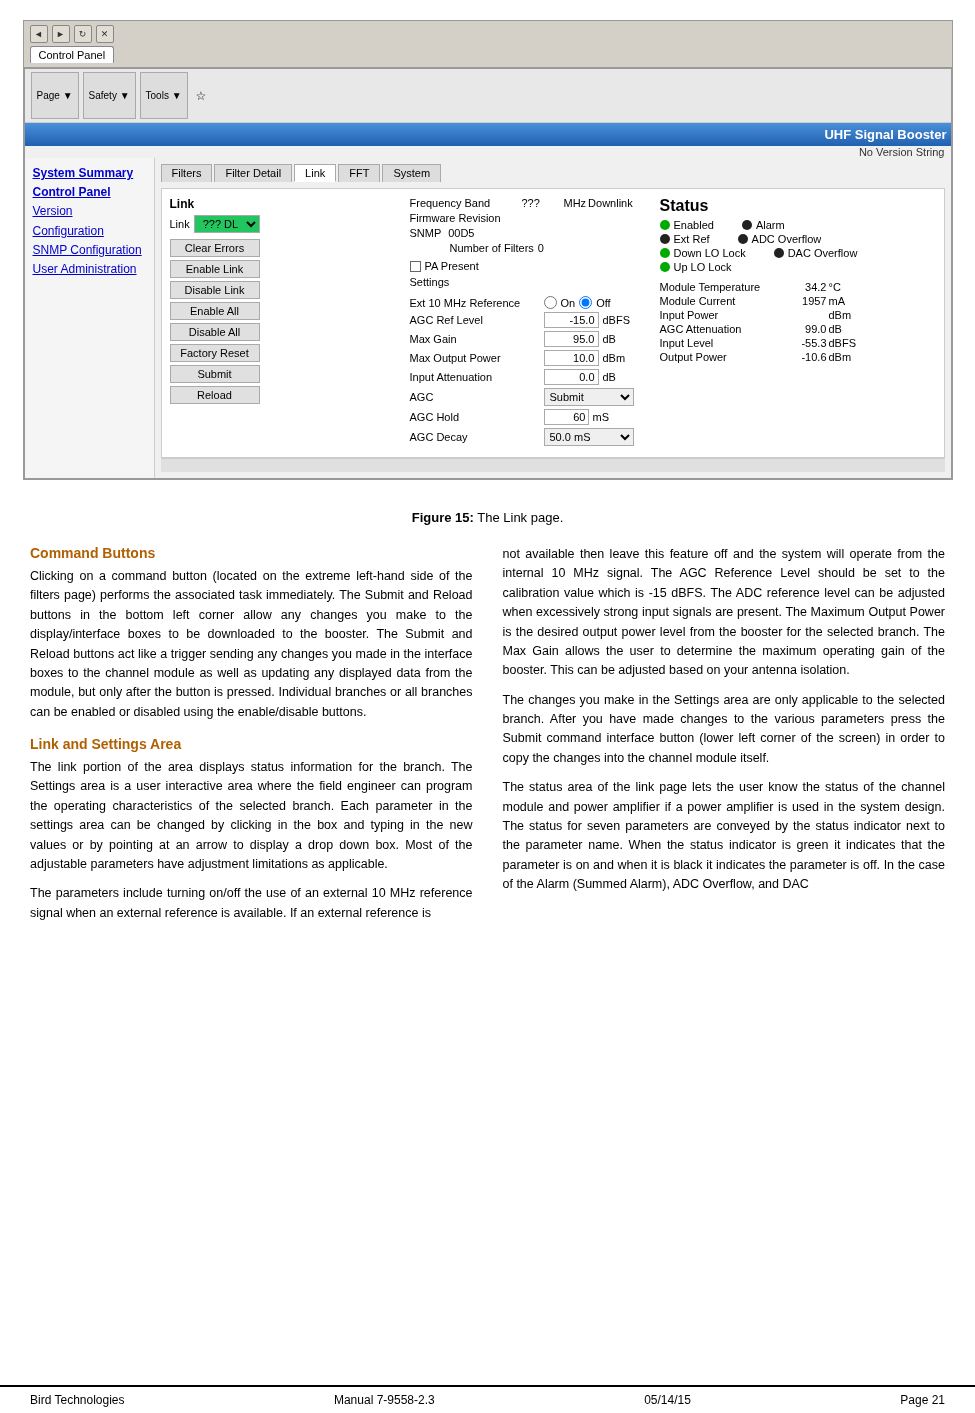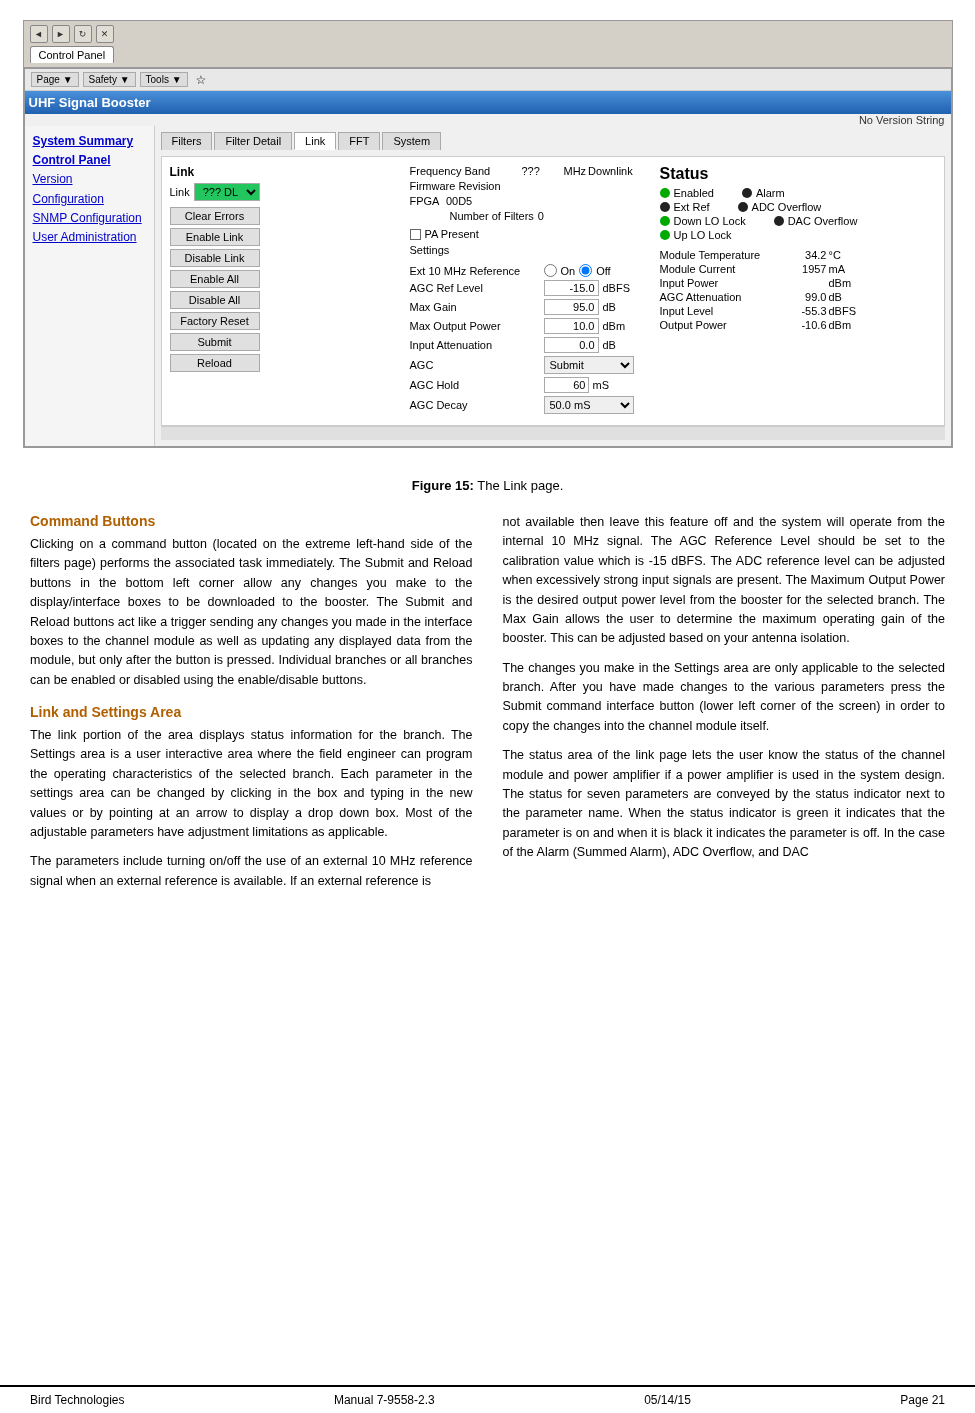--- a/index.html
+++ b/index.html
@@ -66,36 +66,36 @@
     .tab.active { background: #fff; }
 
     
     .app-window {
       background: #f0f0f0;
       border: 1px solid #999;
     }
     .app-title-bar {
       background: linear-gradient(#4a90d9, #2060b0);
       color: #fff;
-      text-align: left;
+      text-align: right;
       padding: 4px;
       font-size: 13px;
       font-weight: bold;
     }
     .app-toolbar {
       background: #e8e8e8;
       border-bottom: 1px solid #ccc;
       padding: 3px 6px;
       display: flex;
       align-items: center;
       gap: 4px;
       font-size: 11px;
     }
     .toolbar-btn {
-      padding: 1px 5px;
+      padding: 17px 5px;
       background: #ddd;
       border: 1px solid #aaa;
       font-size: 10px;
       cursor: pointer;
       text-align: center;
     }
 
     
     .app-body {
       display: flex;
@@ -419,21 +419,21 @@
               <div class="freq-row">
                 <span class="freq-label">Frequency Band</span>
                 <span class="freq-value">???</span>
                 <span class="freq-unit">MHz</span>
                 <span style="font-size:11px;">Downlink</span>
               </div>
               <div class="firmware-row">
                 <span style="font-size:11px;">Firmware Revision</span>
               </div>
               <div class="firmware-row">
-                <span style="font-size:11px;">FPGA</span>
+                <span style="font-size:11px;">SNMP</span>
                 <span style="font-size:11px;margin-left:4px;">00D5</span>
               </div>
               <div class="num-filters-row">
                 <span class="num-filters-label">Number of Filters</span>
                 <span class="num-filters-value">0</span>
               </div>
               <div class="pa-present-row">
                 <span class="checkbox-small"></span>
                 <span style="font-size:11px;">PA Present</span>
               </div>

